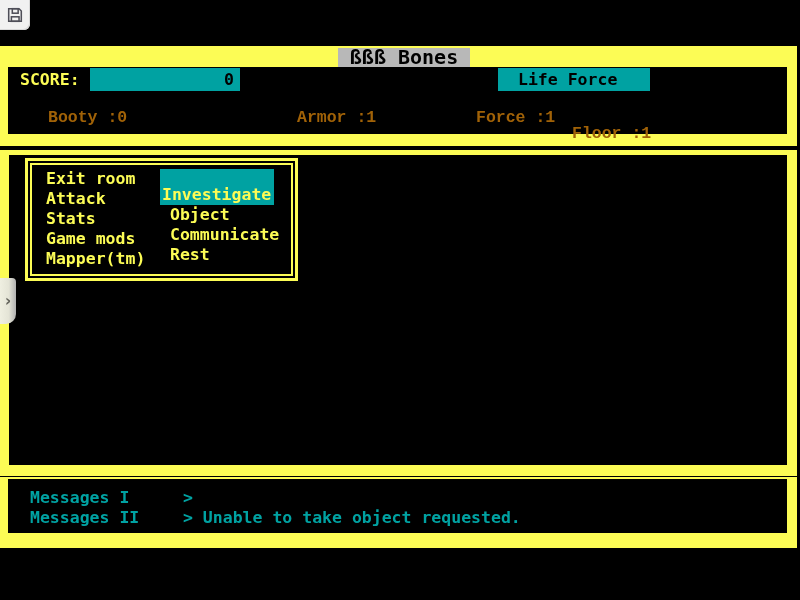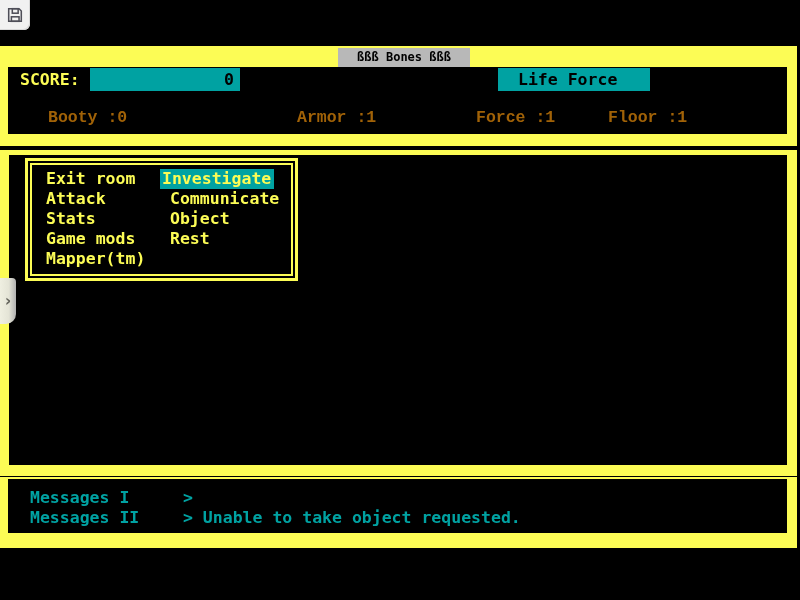--- a/index.html
+++ b/index.html
@@ -16,21 +16,21 @@
   
   .panel { position: absolute; left: 0; width: 797px; background: #FCFC55; }
   .interior { position: absolute; background: #000; }
 
   
   .score-panel { top: 46px; height: 100px; }
   .score-panel .interior { left: 8px; top: 21px; right: 10px; bottom: 12px; }
   .title-patch {
     position: absolute; left: 338px; top: 2px; width: 132px; height: 19px;
     background: #B8B8B8; color: #000; text-align: center;
-    line-height: 19px; font-size: 12px; z-index: 2;
+    line-height: 19px; font-size: 20px; z-index: 2;
   }
   .score-label {
     position: absolute; left: 20px; top: 22px; height: 23px;
     line-height: 23px; color: #FCFC55; z-index: 2;
   }
   .score-bar {
     position: absolute; left: 90px; top: 22px; width: 150px; height: 23px;
     background: #00A2A2; color: #000; text-align: right;
     line-height: 23px; padding-right: 6px; box-sizing: border-box; z-index: 2;
   }
@@ -39,37 +39,37 @@
     background: #00A2A2; color: #000; line-height: 23px;
     padding-left: 20px; box-sizing: border-box; z-index: 2;
   }
   .stat {
     position: absolute; top: 61px; height: 22px; line-height: 22px;
     color: #a16207; z-index: 2; font-family: Liberation Mono, monospace;
   }
   .stat-0 { left: 48px; }
   .stat-1 { left: 297px; }
   .stat-2 { left: 448px; margin-left: 28px; }
-  .stat-3 { left: 608px; }
+  .stat-3 { left: 572px; margin-top: 16px; }
 
   
   .main-panel { top: 150px; height: 326px; }
   .main-panel .interior { left: 9px; top: 5px; right: 10px; bottom: 11px; }
   .menu-box {
     position: absolute; left: 25px; top: 8px; width: 273px; height: 123px;
     border: 3px solid #FCFC55; box-sizing: border-box; background: #000; z-index: 2;
   }
   .menu-box-inner { position: absolute; inset: 2px; border: 2px solid #FCFC55; }
   .menu-col { position: absolute; top: 8px; }
   .menu-col-left { left: 10px; }
   .menu-col-right { left: 134px; }
   .menu-item { height: 20px; line-height: 20px; color: #FCFC55; cursor: pointer; margin-left: 8px; }
   .menu-item.hl {
     background: #00A2A2; width: max-content;
-    padding: 0 3px 0 2px; margin-left: -2px;
+    padding: 16px 3px 0 2px; margin-left: -2px;
   }
 
   
   .messages-panel { top: 477px; height: 71px; }
   .messages-panel .interior { left: 8px; top: 2px; right: 10px; bottom: 15px; }
   .msg-row { position: absolute; left: 0; width: 100%; height: 20px; z-index: 2; }
   .msg-row-0 { top: 11px; }
   .msg-row-1 { top: 31px; }
   .msg-label { position: absolute; left: 30px; line-height: 20px; color: #00A2A2; white-space: pre; }
   .msg-content { position: absolute; left: 183px; line-height: 20px; color: #00A2A2; white-space: pre; }
@@ -118,22 +118,22 @@
       <div class="menu-box-inner"></div>
       <div class="menu-col menu-col-left">
         <div class="menu-item">Exit room</div>
         <div class="menu-item">Attack</div>
         <div class="menu-item">Stats</div>
         <div class="menu-item">Game mods</div>
         <div class="menu-item">Mapper(tm)</div>
       </div>
       <div class="menu-col menu-col-right">
         <div class="menu-item hl">Investigate</div>
+        <div class="menu-item">Object</div>
         <div class="menu-item">Communicate</div>
-        <div class="menu-item">Object</div>
         <div class="menu-item">Rest</div>
       </div>
     </div>
   </div>
 
   <div class="panel messages-panel">
     <div class="interior"></div>
     <div class="msg-row msg-row-0">
       <span class="msg-label">Messages I</span>
       <span class="msg-content">&gt;</span>

